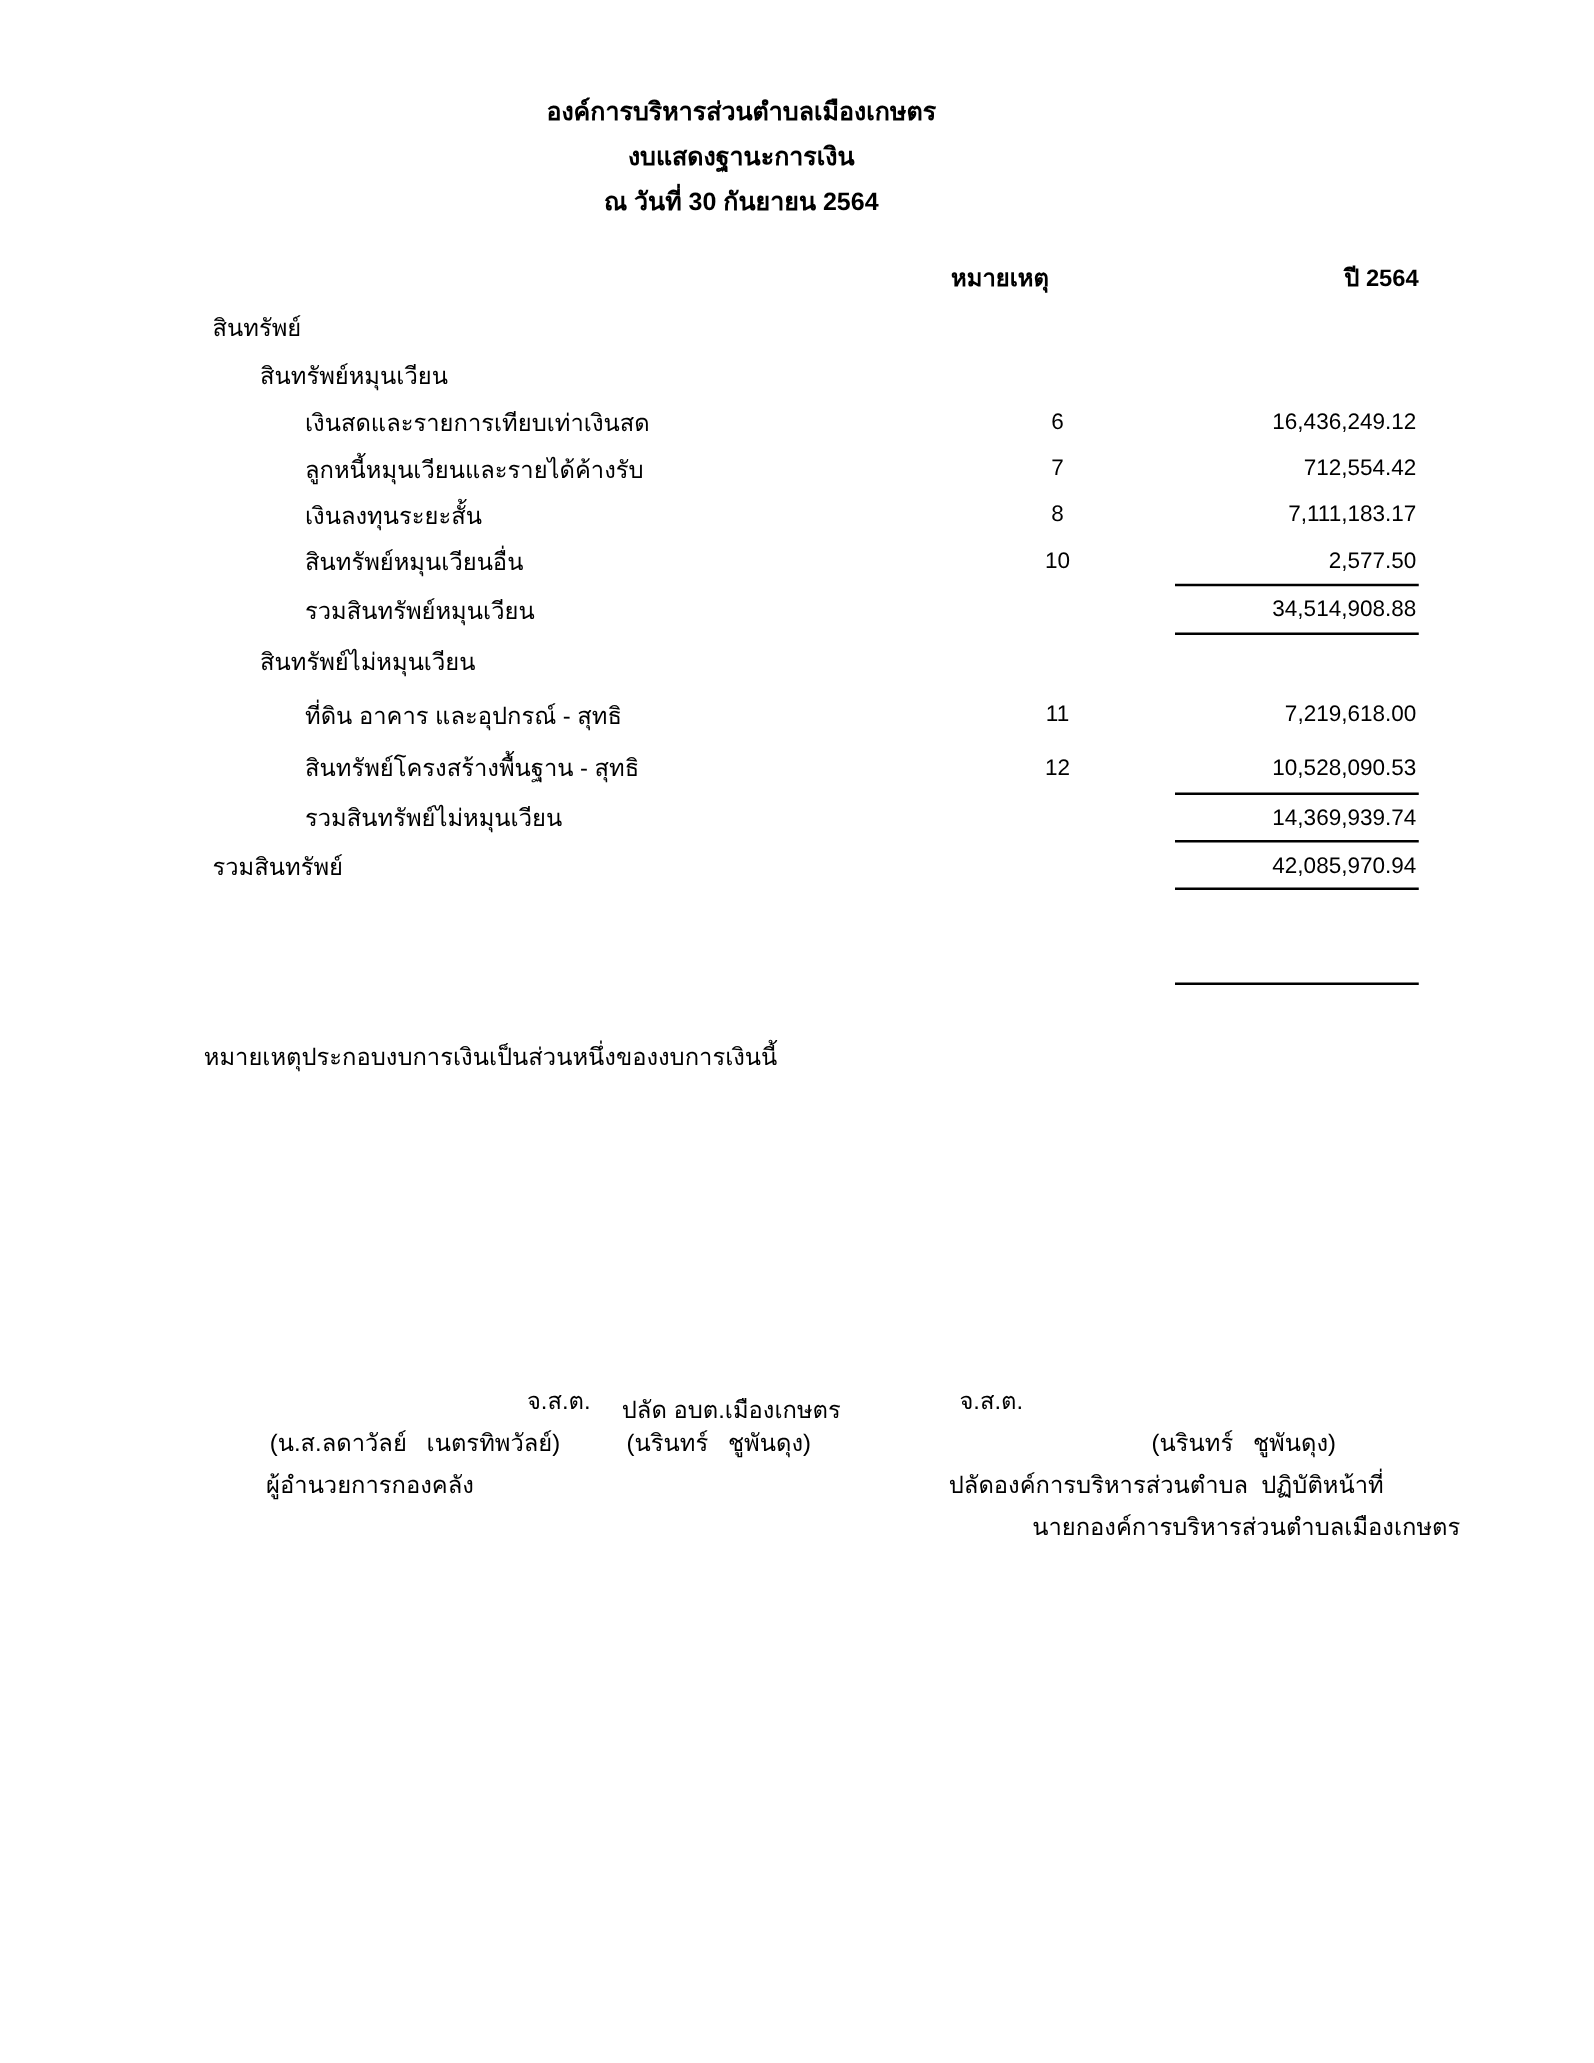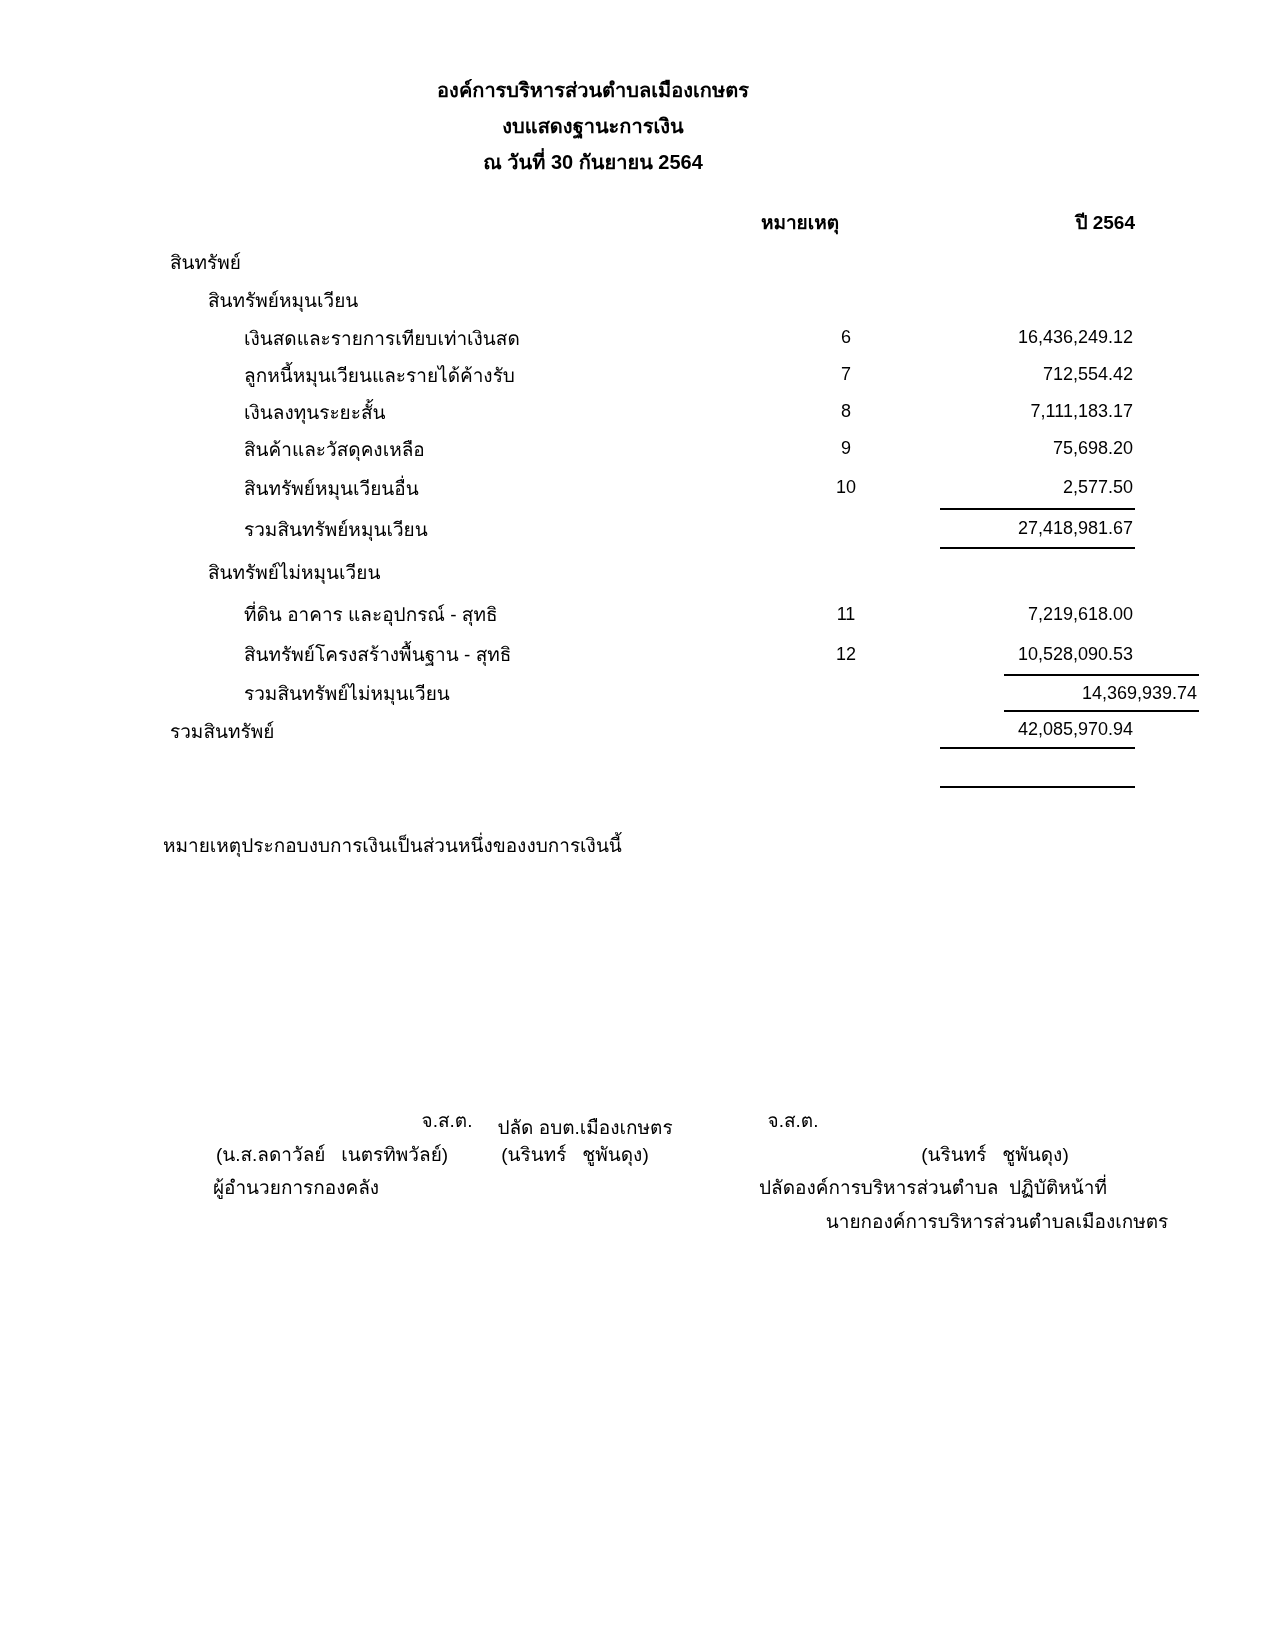--- a/index.html
+++ b/index.html
@@ -109,36 +109,30 @@
         <div class="c-spacer"></div>
         <div class="c-amount">712,554.42</div>
       </div>
       <div class="fin-row">
         <div class="c-label ind2">เงินลงทุนระยะสั้น</div>
         <div class="c-note">8</div>
         <div class="c-spacer"></div>
         <div class="c-amount">7,111,183.17</div>
       </div>
       <div class="fin-row">
-        <div class="c-label ind2">สินค้าและวัสดุคงเหลือ</div>
-        <div class="c-note">9</div>
-        <div class="c-spacer"></div>
-        <div class="c-amount">75,698.20</div>
-      </div>
-      <div class="fin-row">
         <div class="c-label ind2">สินทรัพย์หมุนเวียนอื่น</div>
         <div class="c-note">10</div>
         <div class="c-spacer"></div>
         <div class="c-amount">2,577.50</div>
       </div>
       <div class="fin-row">
         <div class="c-label ind2 b">รวมสินทรัพย์หมุนเวียน</div>
         <div class="c-note"></div>
         <div class="c-spacer"></div>
-        <div class="c-amount b rt rb">27,418,981.67</div>
+        <div class="c-amount b rt rb">34,514,908.88</div>
       </div>
       <div class="fin-row">
         <div class="c-label ind1 b">สินทรัพย์ไม่หมุนเวียน</div>
         <div class="c-note"></div>
         <div class="c-spacer"></div>
         <div class="c-amount b"></div>
       </div>
       <div class="fin-row">
         <div class="c-label ind2">ที่ดิน อาคาร และอุปกรณ์ - สุทธิ</div>
         <div class="c-note">11</div>

